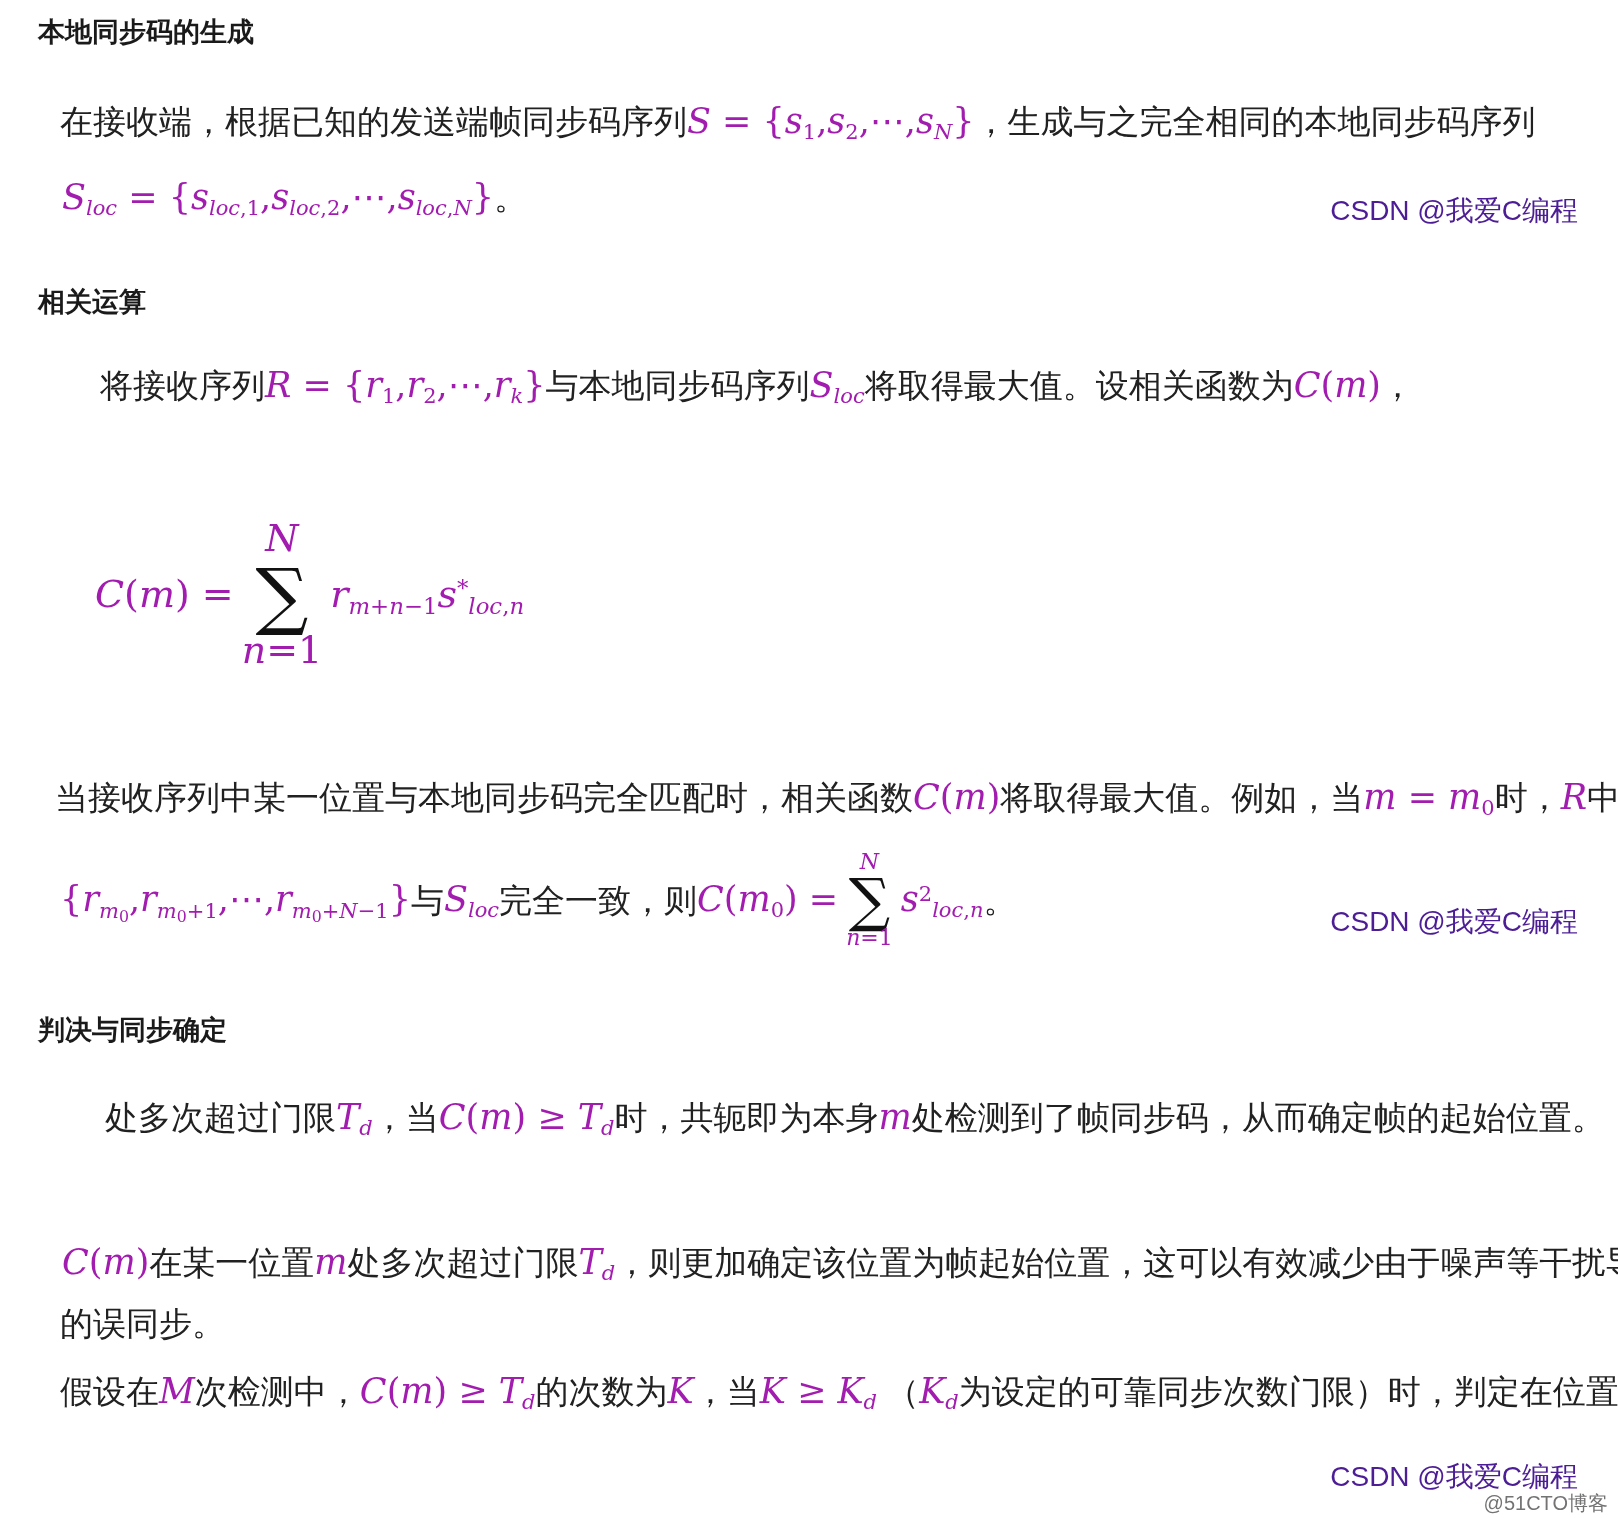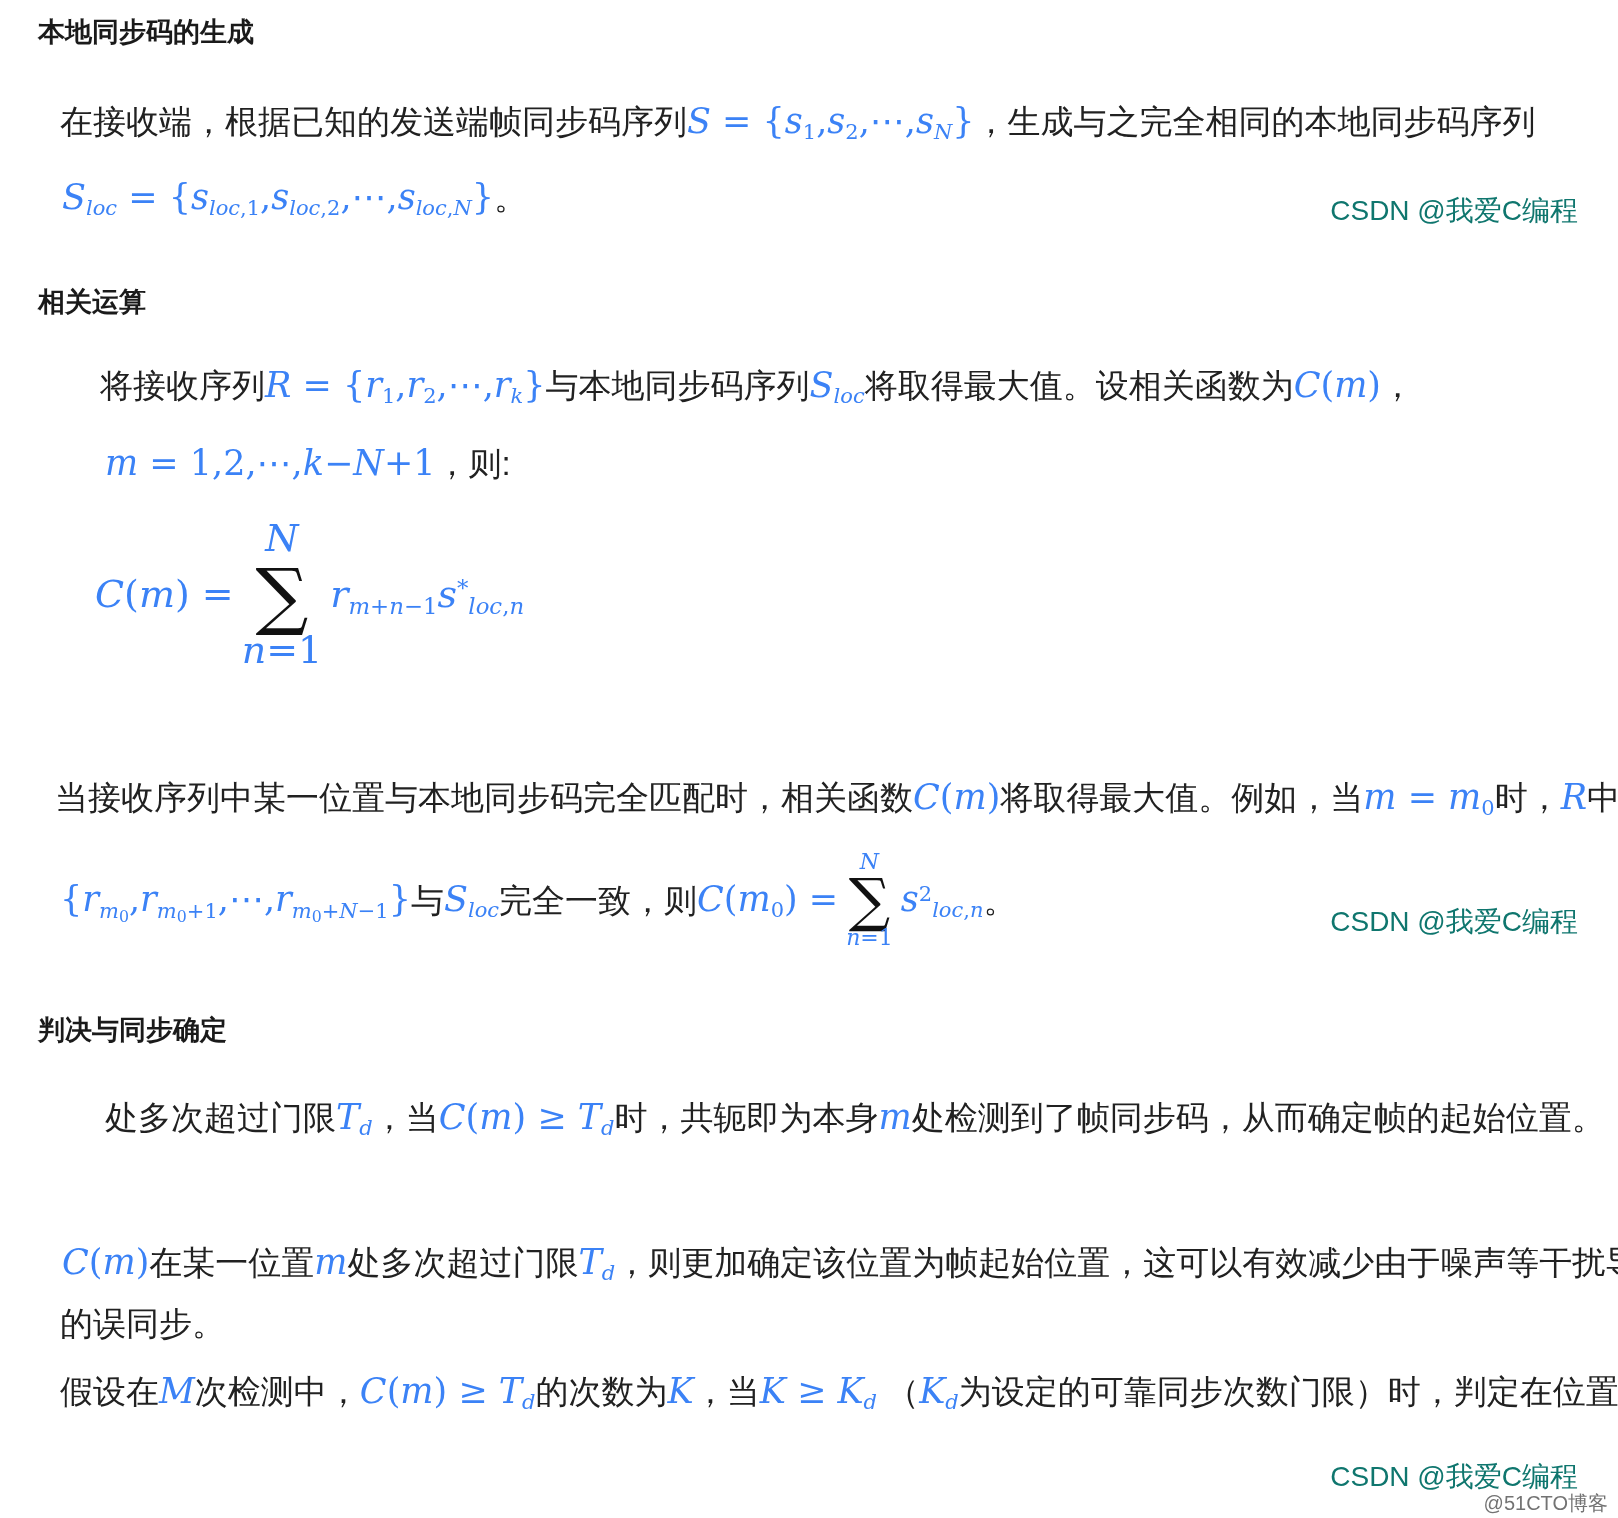--- a/index.html
+++ b/index.html
@@ -24,21 +24,21 @@
     white-space:nowrap;
     font-size:33px;
     color:#212121;
     line-height:1.25;
   }
   .flexline{display:flex;align-items:center;}
   .cjk{font-family:"Liberation Sans",sans-serif;}
   .math{
     font-family:"DejaVu Serif","Liberation Serif",serif;
     font-size:35px;
-    color:#3b82f6;
+    color:#a21caf;
   }
   .math i{font-style:italic;}
   .math sub,.math sup{font-size:60%;line-height:0;}
   .math sub{vertical-align:-0.3em;}
   .math sup{vertical-align:0.5em;}
   .math sub sub{font-size:75%;vertical-align:-0.25em;}
   .sum-stack{
     display:inline-flex;
     flex-direction:column;
     align-items:center;
@@ -50,21 +50,21 @@
     font-family:"DejaVu Serif","Liberation Serif",serif;
     font-size:58px;
     line-height:0.9;
     color:#111111;
   }
   .display .sum-sigma{font-size:74px;line-height:0.95;}
   .display .sum-top,.display .sum-bottom{font-size:25px;}
   .display .math{font-size:38px;}
   .wm{
     position:absolute;
-    color:#0f766e;
+    color:#4c1d95;
     font-size:28px;
     white-space:nowrap;
     font-family:"Liberation Sans",sans-serif;
   }
   .wm-cto{color:#737373;font-size:20px;}
   
   .pos-h1{top:14px;left:38px}
   .pos-l1{top:100px;left:60px}
   .pos-l2{top:176px;left:62px}
   .pos-wm1{top:192px;right:40px}
@@ -94,21 +94,20 @@
   <div class="heading pos-h1">本地同步码的生成</div>
 
   <div class="line pos-l1"><span class="cjk">在接收端，根据已知的发送端帧同步码序列</span><span class="math"><i>S</i> = {<i>s</i><sub>1</sub>,<i>s</i><sub>2</sub>,⋯,<i>s</i><sub><i>N</i></sub>}</span><span class="cjk">，生成与之完全相同的本地同步码序列</span></div>
   <div class="line pos-l2"><span class="math"><i>S</i><sub><i>loc</i></sub> = {<i>s</i><sub><i>loc</i>,1</sub>,<i>s</i><sub><i>loc</i>,2</sub>,⋯,<i>s</i><sub><i>loc</i>,<i>N</i></sub>}</span><span class="cjk">。</span></div>
 
   <div class="wm pos-wm1">CSDN @我爱C编程</div>
 
   <div class="heading pos-h2">相关运算</div>
 
   <div class="line pos-l3"><span class="cjk">将接收序列</span><span class="math"><i>R</i> = {<i>r</i><sub>1</sub>,<i>r</i><sub>2</sub>,⋯,<i>r</i><sub><i>k</i></sub>}</span><span class="cjk">与本地同步码序列</span><span class="math"><i>S</i><sub><i>loc</i></sub></span><span class="cjk">将取得最大值。设相关函数为</span><span class="math"><i>C</i>(<i>m</i>)</span><span class="cjk">，</span></div>
-  <div class="line pos-l4"><span class="math"><i>m</i> = 1,2,⋯,<i>k</i>−<i>N</i>+1</span><span class="cjk">，则:</span></div>
 
   <div class="line flexline display pos-f1">
       <span class="math"><i>C</i>(<i>m</i>) = </span>
       <span class="sum-stack">
         <span class="sum-top math"><i>N</i></span>
         <span class="sum-sigma">∑</span>
         <span class="sum-bottom math"><i>n</i>=1</span>
       </span>
       <span class="math"><i>r</i><sub><i>m</i>+<i>n</i>−1</sub><i>s</i><sup>*</sup><sub><i>loc</i>,<i>n</i></sub></span>
     </div>

